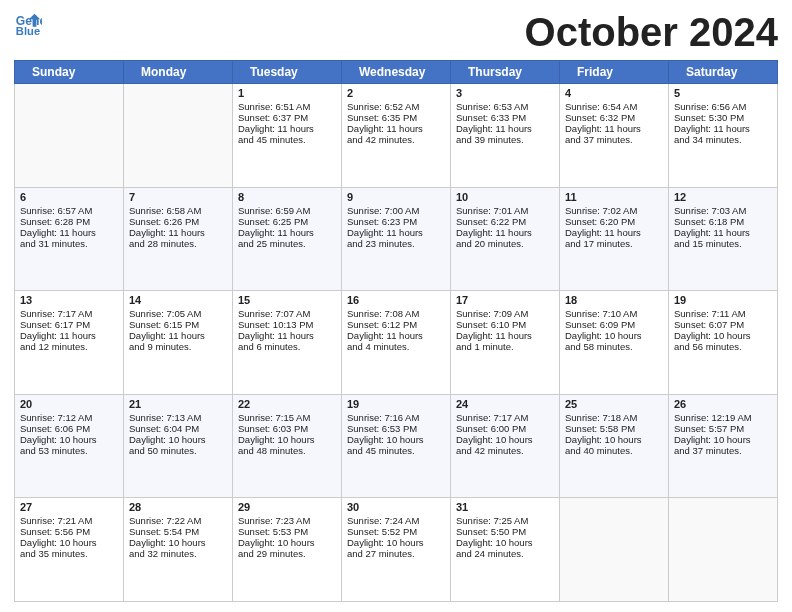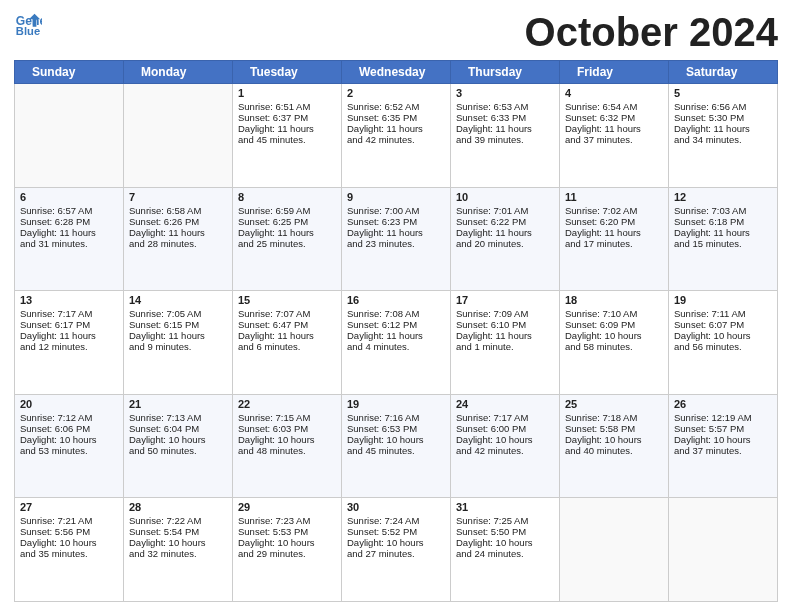--- a/index.html
+++ b/index.html
@@ -214,21 +214,21 @@
           <td>
             <span class="day-num">14</span>
             <div>Sunrise: 7:05 AM</div>
             <div>Sunset: 6:15 PM</div>
             <div>Daylight: 11 hours</div>
             <div>and 9 minutes.</div>
           </td>
           <td>
             <span class="day-num">15</span>
             <div>Sunrise: 7:07 AM</div>
-            <div>Sunset: 6:47 PM</div>
+            <div>Sunset: 10:13 PM</div>
             <div>Daylight: 11 hours</div>
             <div>and 6 minutes.</div>
           </td>
           <td>
             <span class="day-num">16</span>
             <div>Sunrise: 7:08 AM</div>
             <div>Sunset: 6:12 PM</div>
             <div>Daylight: 11 hours</div>
             <div>and 4 minutes.</div>
           </td>

